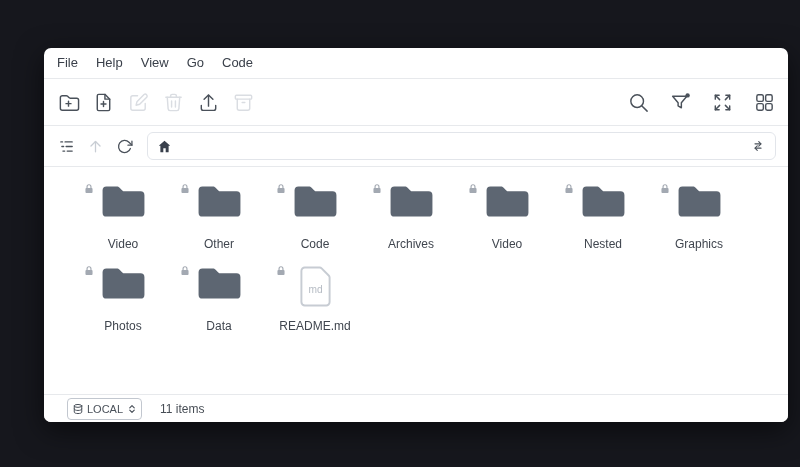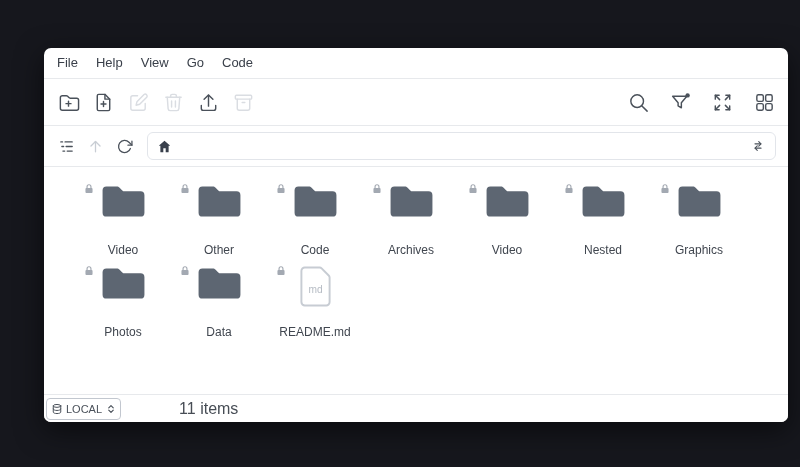--- a/index.html
+++ b/index.html
@@ -43,29 +43,29 @@
   .pathbar .swap{display:flex;color:#4a515a;cursor:pointer;}
   .pathbar .swap svg{width:16px;height:16px;}
   
   .filearea{flex:1;background:#fff;padding:14px 0 0 31px;
     display:flex;flex-wrap:wrap;align-content:flex-start;}
   .cell{width:96px;height:82px;position:relative;text-align:center;cursor:pointer;}
   .lock{position:absolute;left:8px;top:0;color:#a3a9b2;display:block;}
   .lock svg{width:12px;height:12px;}
   .ficon{display:flex;justify-content:center;align-items:flex-start;height:43px;margin-top:2px;}
   .folder-ic{color:#5d6672;}
-  .flabel{font-size:12px;color:#40464f;margin-top:17px;white-space:nowrap;}
+  .flabel{font-size:12px;color:#40464f;margin-top:11px;white-space:nowrap;}
   
   .statusbar{height:27px;flex:0 0 27px;border-top:1px solid #e7e9ec;
-    display:flex;align-items:center;padding:0 2px;gap:18px;background:#fff;}
+    display:flex;align-items:center;padding:0 23px;gap:18px;background:#fff;}
   .vol-select{display:flex;align-items:center;gap:3px;height:20px;
     border:1px solid #c2c7cf;border-radius:4px;padding:0 3px 0 4px;
     font-size:11px;color:#4a515a;background:#fff;cursor:pointer;}
   .vol-select svg{width:12px;height:12px;}
-  .count{font-size:16px;color:#474d55;margin-left:40px;}
+  .count{font-size:12px;color:#474d55;}
 </style>
 </head>
 <body>
 
 <div class="window">
 
   <div class="menubar">
       <span class="menu-item">File</span>
       <span class="menu-item">Help</span>
       <span class="menu-item">View</span>

